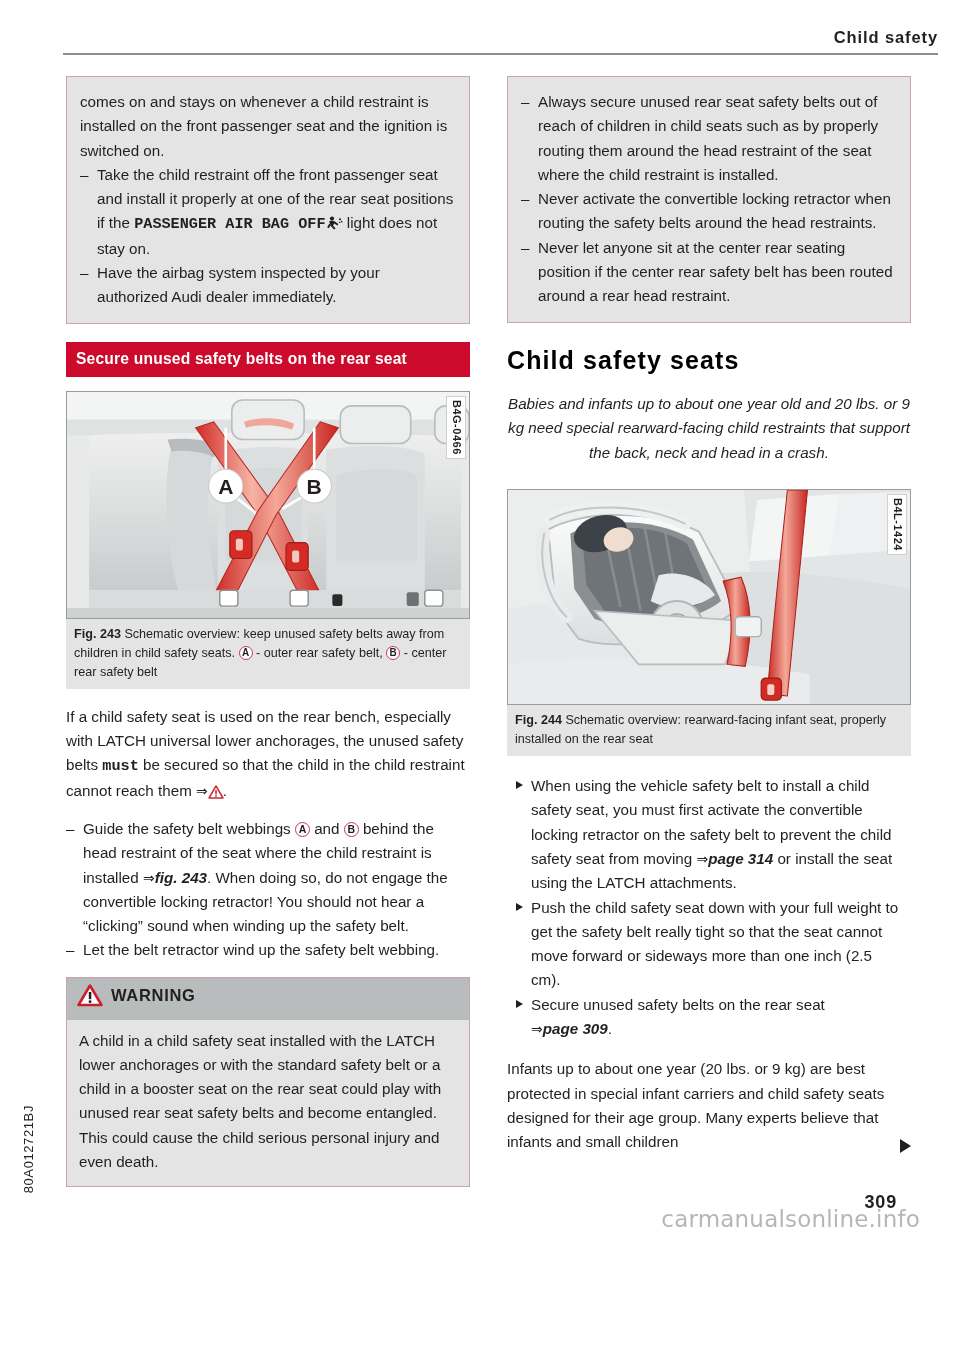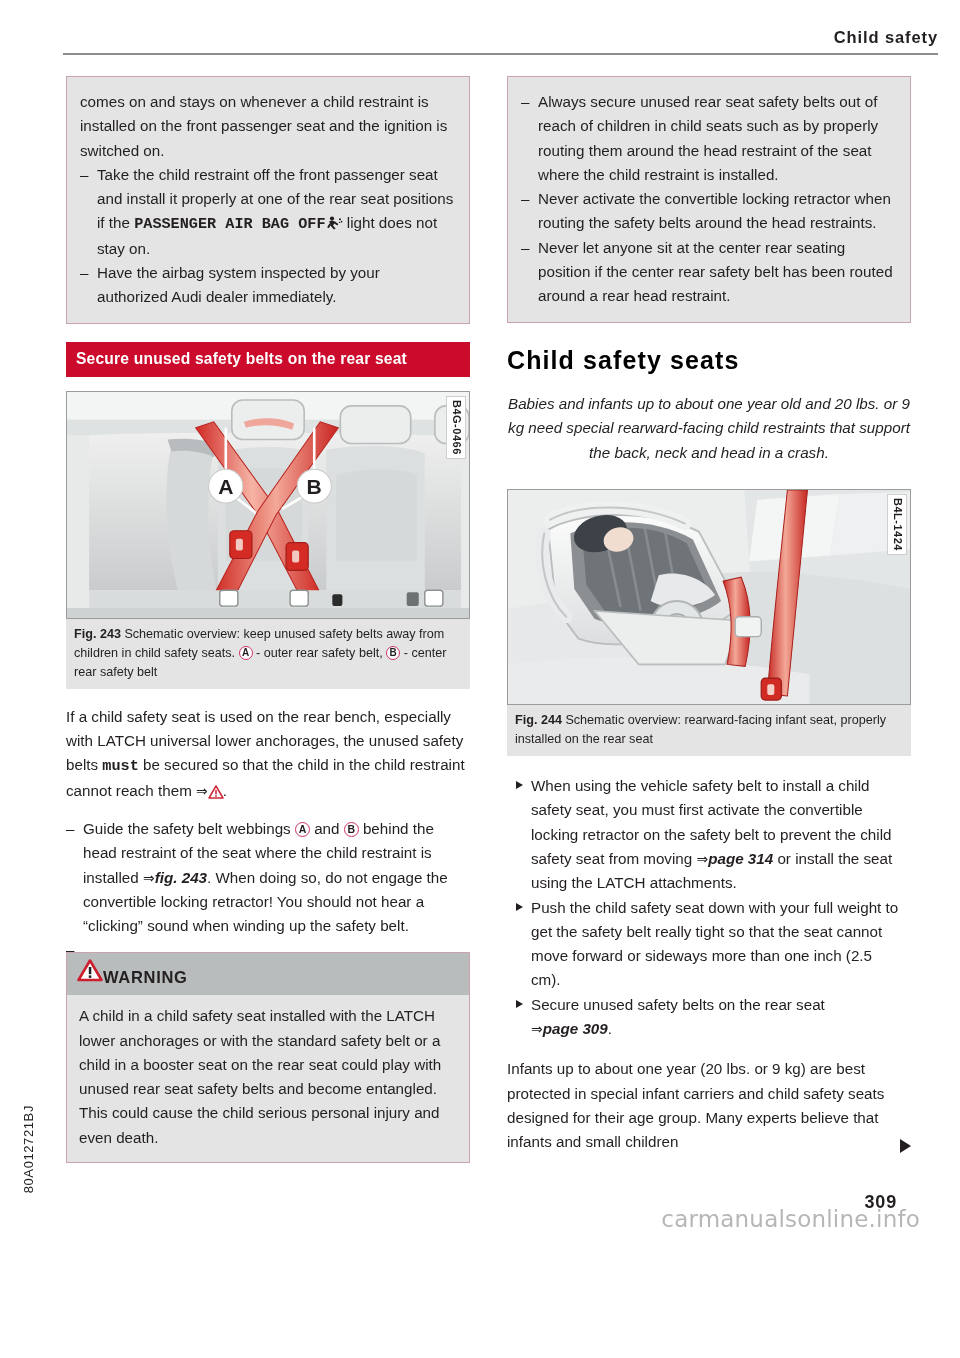--- a/index.html
+++ b/index.html
@@ -168,21 +168,21 @@
 
   
   .warn-box {
     border: 1.6px solid #c9a3ae;
     background: #e4e4e4;
     margin-top: 6px;
   }
   .warn-head {
     background: #b9bcbd;
     padding: 6px 10px 6px 10px;
-    display: flex; align-items: flex-end; 
+    display: flex; align-items: flex-start; gap: 8px;
   }
   .warn-head-label {
     font-size: 16.5px; font-weight: bold; letter-spacing: .7px;
   }
   .warn-body {
     padding: 9px 12px 12px 12px;
     font-size: 15.2px; line-height: 24.3px;
   }
 
   
@@ -342,20 +342,21 @@
           </svg></span><span>.</span>
     </p>
 
     <ul class="dash-list" style="margin-bottom:14px;">
       <li>
         <span class="dash">–</span>
         <span>Guide the safety belt webbings </span><span class="circ">A</span><span> and </span><span class="circ">B</span><span> behind the head restraint of the seat where the child restraint is installed </span><span class="xarrow">⇒</span><span class="refitalic">fig. 243</span><span>. When doing so, do not engage the convertible locking retractor! You should not hear a “clicking” sound when winding up the safety belt.</span>
       </li>
       <li>
         <span class="dash">–</span>
+        <span>Let the belt retractor wind up the safety belt webbing.</span>
       </li>
     </ul>
 
     <div class="warn-box">
       <div class="warn-head">
         <span>
           <svg viewBox="0 0 26 23" width="26" height="23" aria-hidden="true">
             <path d="M13 1.5 L24.5 21 L1.5 21 Z" fill="#ffffff" stroke="#cc1f2d" stroke-width="2.6" stroke-linejoin="round"></path>
             <rect x="11.8" y="8" width="2.5" height="7.2" fill="#231f20"></rect>
             <rect x="11.8" y="16.4" width="2.5" height="2.5" fill="#231f20"></rect>

